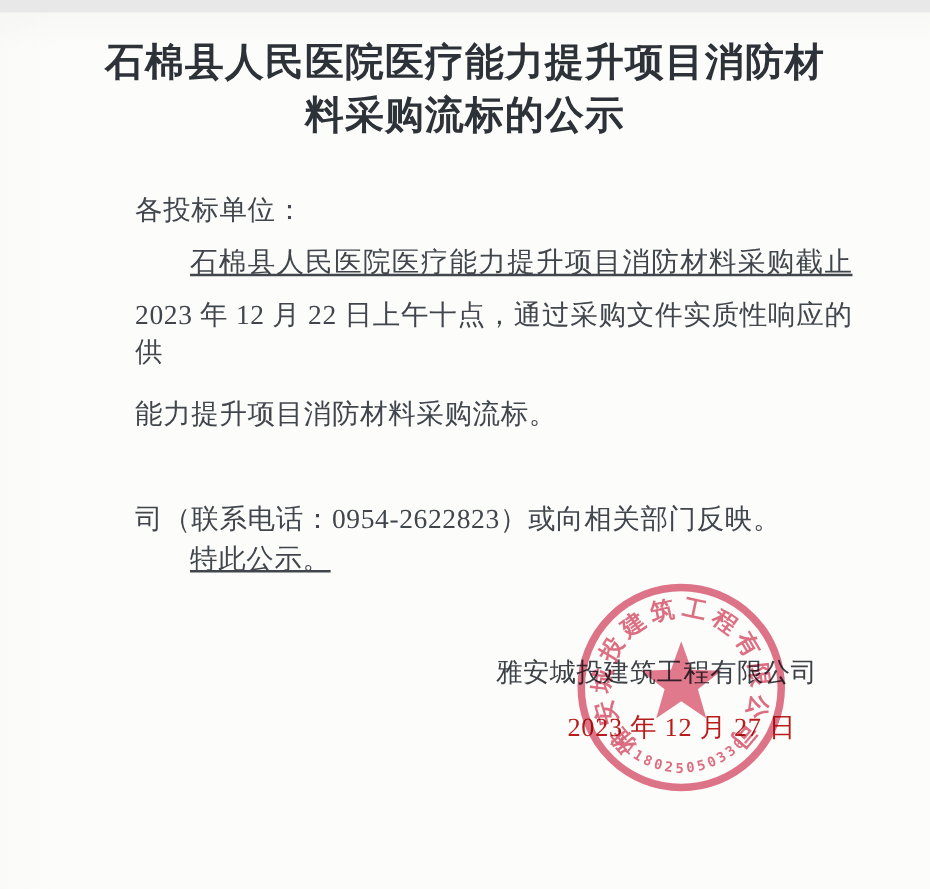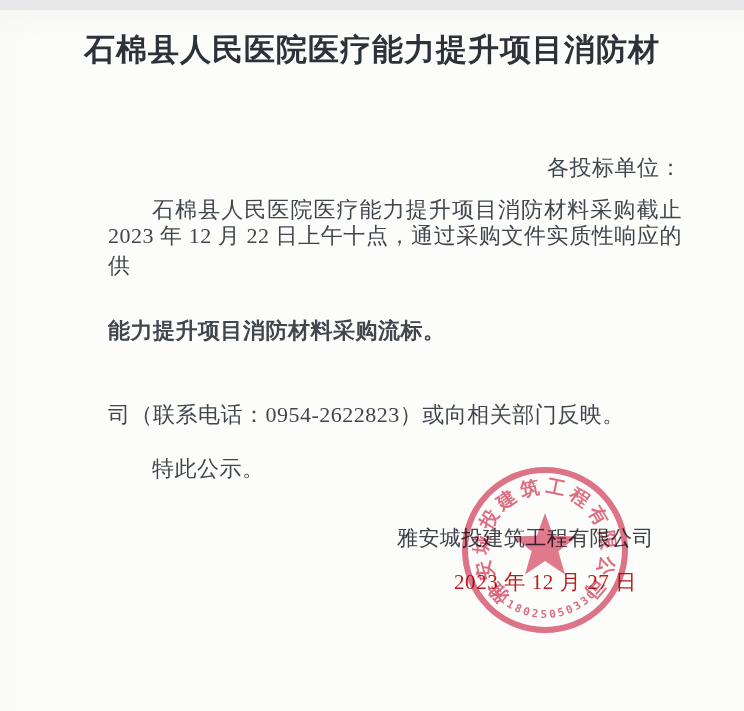--- a/index.html
+++ b/index.html
@@ -50,31 +50,31 @@
     line-height: 30px;
     letter-spacing: 0.5px;
     white-space: nowrap;
     color: #41464d;
   }
   .fill {
     white-space: normal;
     text-align: justify;
     text-align-last: justify;
   }
-  .indent { padding-left: 44px; box-sizing: content-box; }
+  .indent { padding-left: 44px; box-sizing: content-box; text-decoration: underline; }
   .indent.fill { width: 530px; }
 
-  .y-salutation { top: 143px; text-align: right; }
+  .y-salutation { top: 143px; }
   .y-p1l1 { top: 185px; }
-  .y-p1l2 { top: 211px; }
+  .y-p1l2 { top: 227px; }
   .y-p1l3 { top: 268px; }
-  .y-p1l4 { top: 306px; font-weight: bold; }
+  .y-p1l4 { top: 306px; }
   .y-p2l1 { top: 352px; }
   .y-p2l2 { top: 390px; }
-  .y-closing { top: 444px; }
+  .y-closing { top: 422px; }
 
   .sig-company {
     position: absolute;
     left: 397px;
     top: 515px;
     font-size: 21px;
     letter-spacing: 0.4px;
     line-height: 26px;
     white-space: nowrap;
     color: #3c4147;
@@ -114,20 +114,21 @@
     opacity: 0.95;
     font-family: "DejaVu Sans Mono", monospace;
   }
 </style>
 </head>
 <body>
 
 <div class="page">
 
   <div class="title-line t1">石棉县人民医院医疗能力提升项目消防材</div>
+  <div class="title-line t2">料采购流标的公示</div>
 
   <div class="bodyline y-salutation">各投标单位：</div>
 
   <div class="bodyline fill indent y-p1l1">石棉县人民医院医疗能力提升项目消防材料采购截止</div>
   <div class="bodyline fill y-p1l2">2023 年 12 月 22 日上午十点，通过采购文件实质性响应的供</div>
   <div class="bodyline y-p1l4">能力提升项目消防材料采购流标。</div>
 
   <div class="bodyline y-p2l2">司（联系电话：0954-2622823）或向相关部门反映。</div>
 
   <div class="bodyline indent y-closing">特此公示。</div>

